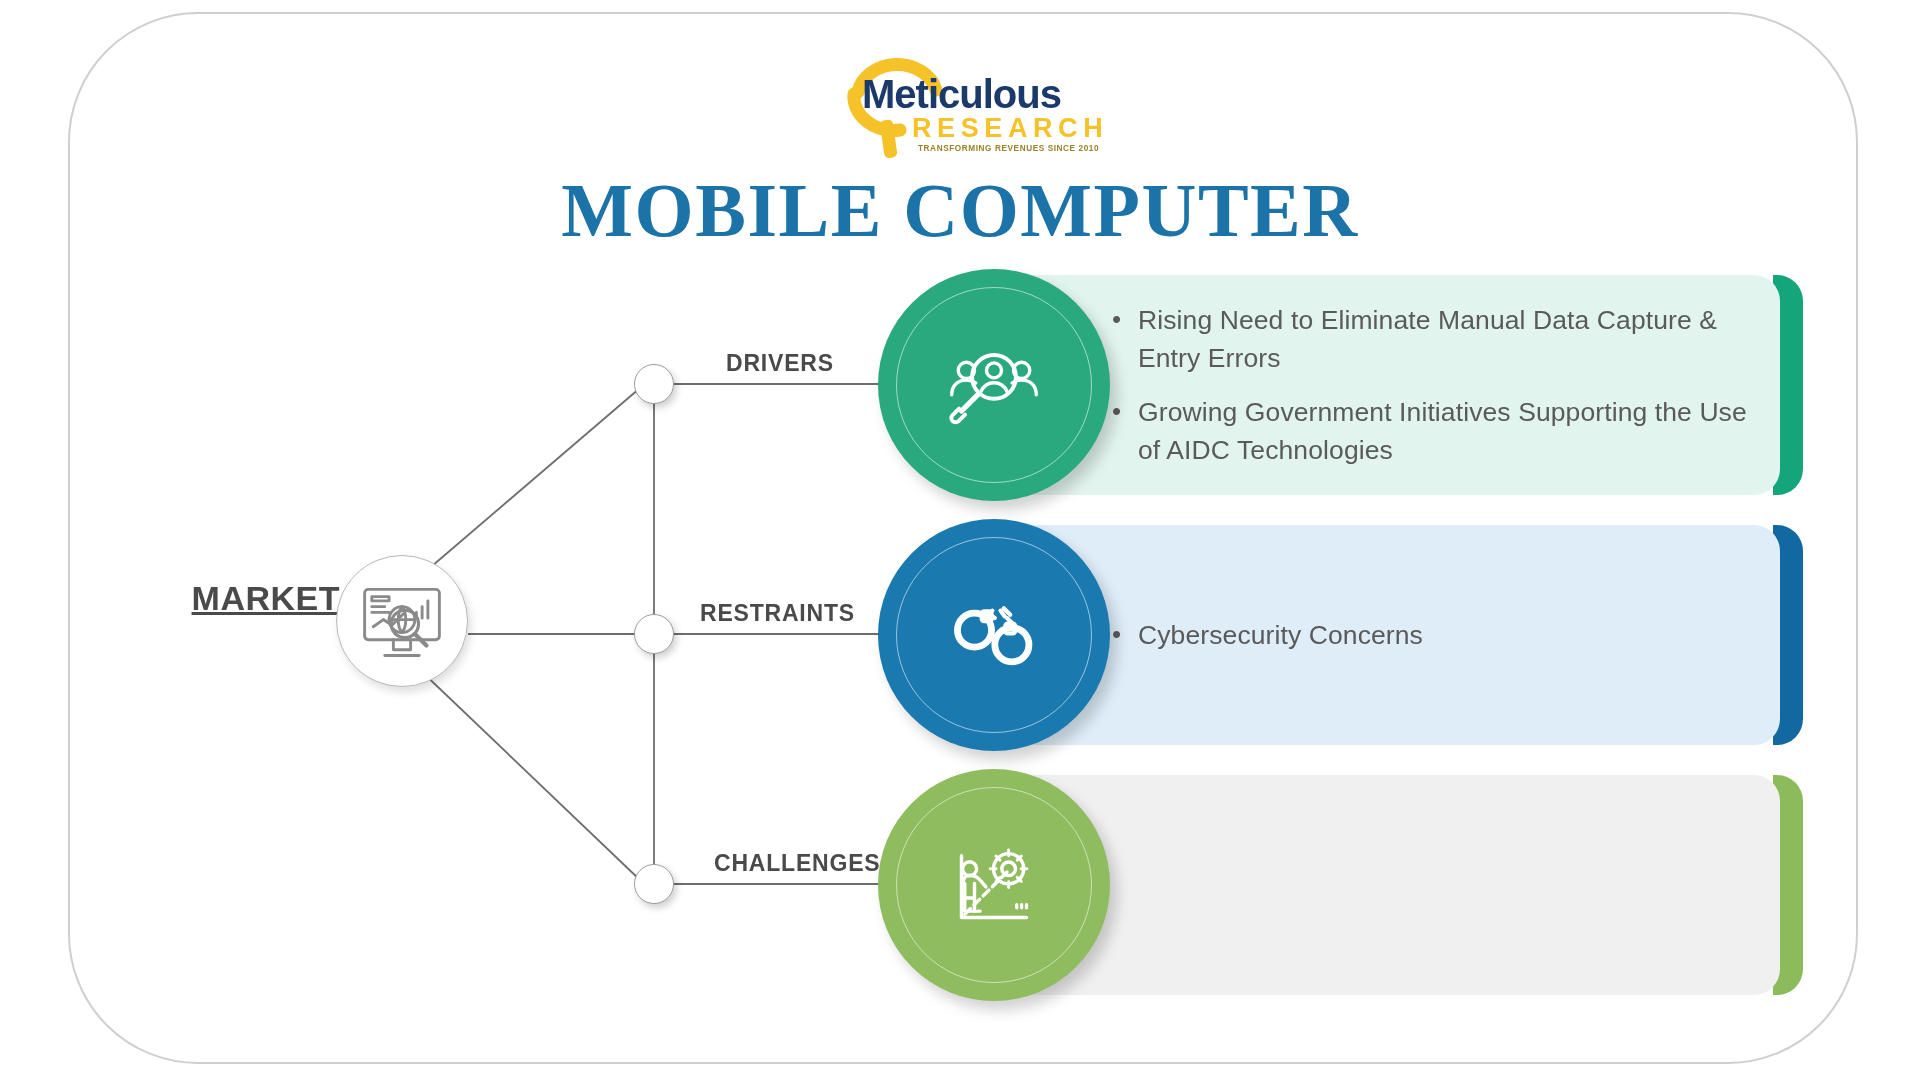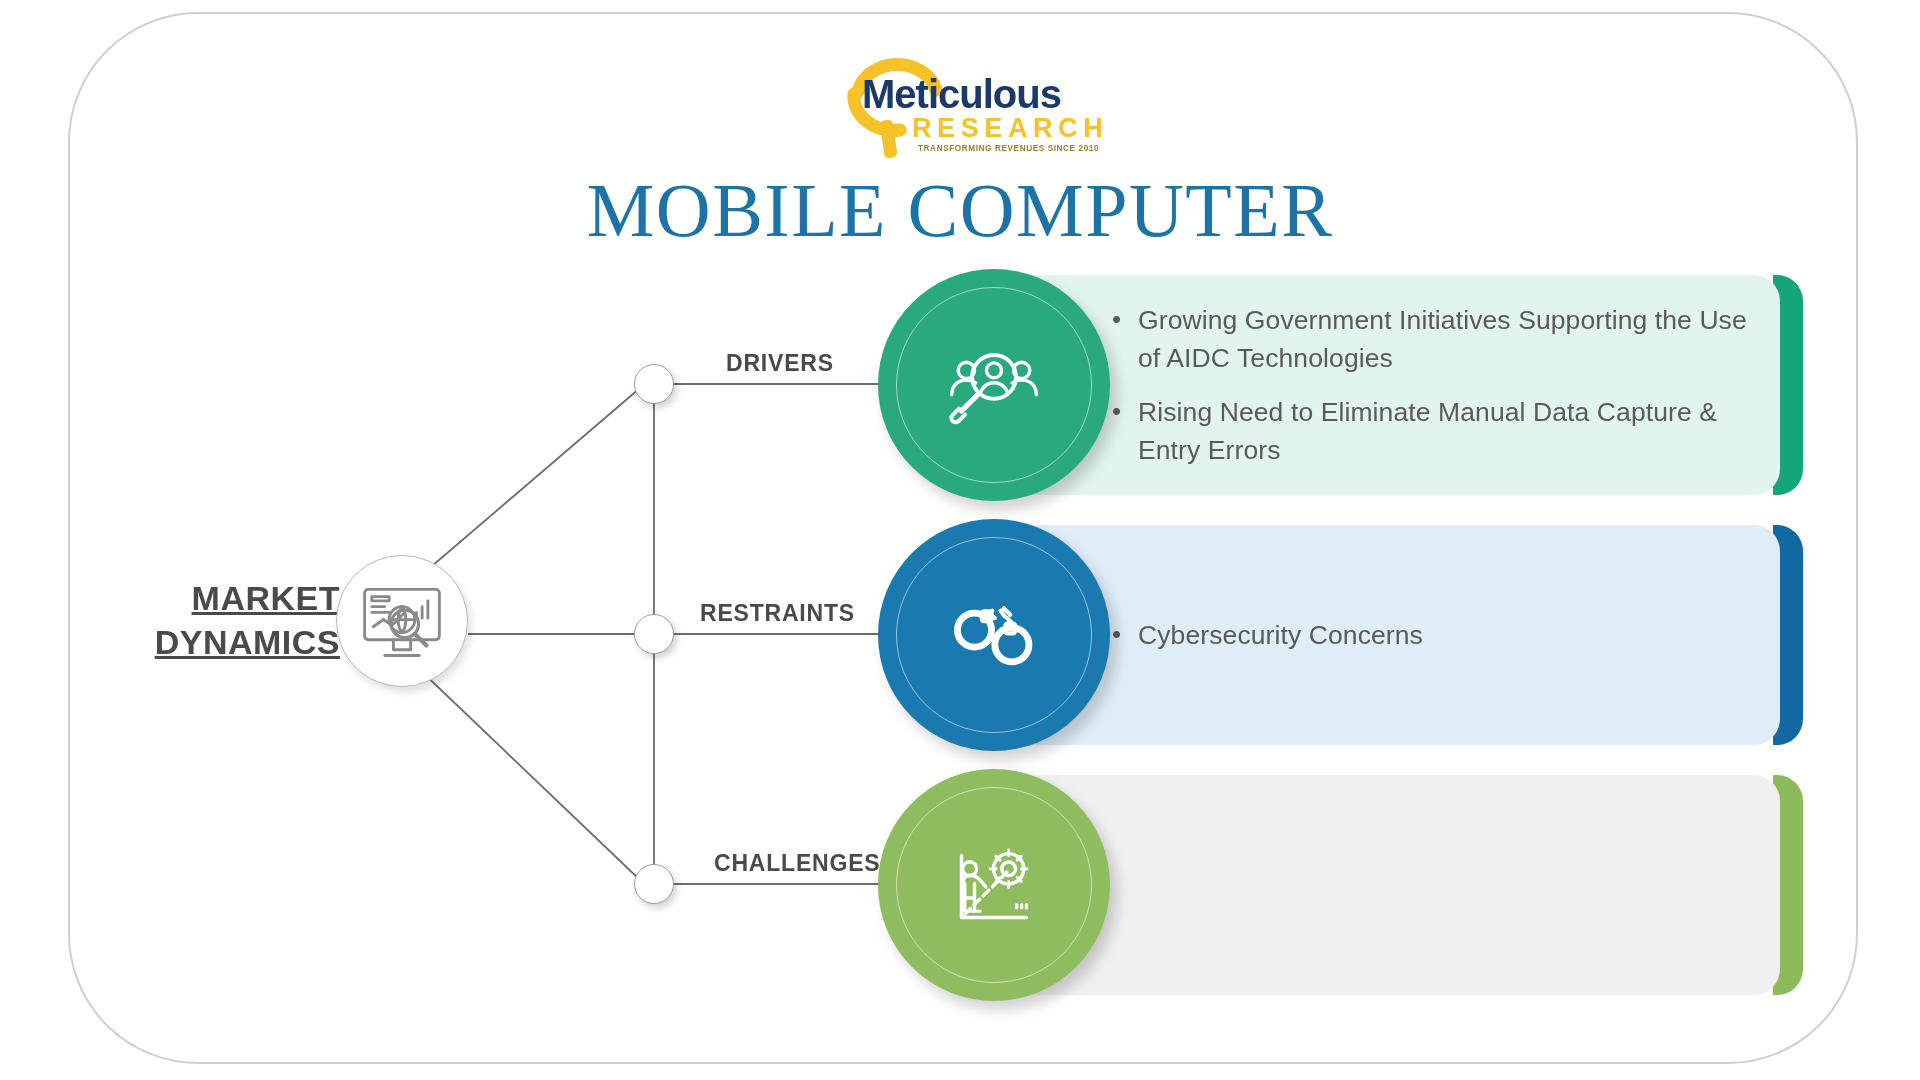--- a/index.html
+++ b/index.html
@@ -40,21 +40,21 @@
   #logo-svg { display: block; }
 
   
   #page-title {
     position: absolute;
     left: 0;
     top: 172px;
     width: 1920px;
     text-align: center;
     font-family: "Liberation Serif", serif;
-    font-weight: normal;
+    font-weight: bold;
     font-size: 76px;
     letter-spacing: 1.5px;
     color: #1B73A8;
     line-height: 1;
     white-space: nowrap;
   }
 
   
   #market-dynamics-label {
     position: absolute;
@@ -255,21 +255,20 @@
 
   <line x1="654" y1="384" x2="654" y2="884" stroke="#6d6d6d" stroke-width="1.8"></line>
 
   <line x1="672" y1="384" x2="905" y2="384" stroke="#6d6d6d" stroke-width="1.8"></line>
   <line x1="672" y1="634" x2="905" y2="634" stroke="#6d6d6d" stroke-width="1.8"></line>
   <line x1="672" y1="884" x2="905" y2="884" stroke="#6d6d6d" stroke-width="1.8"></line>
 </svg>
 
 <div id="market-dynamics-label">
   <span>MARKET</span>
-  <span>DYNAMICS</span>
 </div>
 
 <div id="hub-node">
   <svg width="92" height="92" viewBox="0 0 64 64">
     <g fill="none" stroke="#8a8a8a" stroke-width="2" stroke-linecap="round" stroke-linejoin="round">
       <rect x="6" y="10" width="52" height="35" rx="2.5"></rect>
       <path d="M26 45v7h12v-7M20 56h24"></path>
       <rect x="11" y="15" width="12" height="3"></rect>
       <path d="M11 22h9M11 26h12"></path>
       <path d="M46 30v-8M50 30v-12M42 30v-4"></path>
@@ -288,22 +287,22 @@
 
 <div class="category-label" id="label-drivers">DRIVERS</div>
 <div class="category-label" id="label-restraints">RESTRAINTS</div>
 <div class="category-label" id="label-challenges">CHALLENGES</div>
 
 <div class="row" id="row-drivers">
   <div class="panel">
     <div class="panel-accent" style="background: rgb(20, 165, 122);"></div>
     <div class="panel-fill" style="background: rgb(226, 244, 238);"></div>
     <div class="bullets">
+      <div class="bullet">Rising Need to Eliminate Manual Data Capture &amp; Entry Errors</div>
       <div class="bullet">Growing Government Initiatives Supporting the Use of AIDC Technologies</div>
-      <div class="bullet">Rising Need to Eliminate Manual Data Capture &amp; Entry Errors</div>
     </div>
   </div>
   <div class="icon-circle" style="background: rgb(43, 169, 126);">
     <div class="icon-ring"></div>
     <svg class="icon-glyph" viewBox="0 0 64 64">
       <g fill="none" stroke="#ffffff" stroke-width="2.1" stroke-linecap="round" stroke-linejoin="round">
         <circle cx="15" cy="23" r="5"></circle>
         <path d="M6 38c0-6 4-9 9-9 2.2 0 4.2.6 5.8 1.8"></path>
         <circle cx="49" cy="23" r="5"></circle>
         <path d="M58 38c0-6-4-9-9-9-2.2 0-4.2.6-5.8 1.8"></path>

